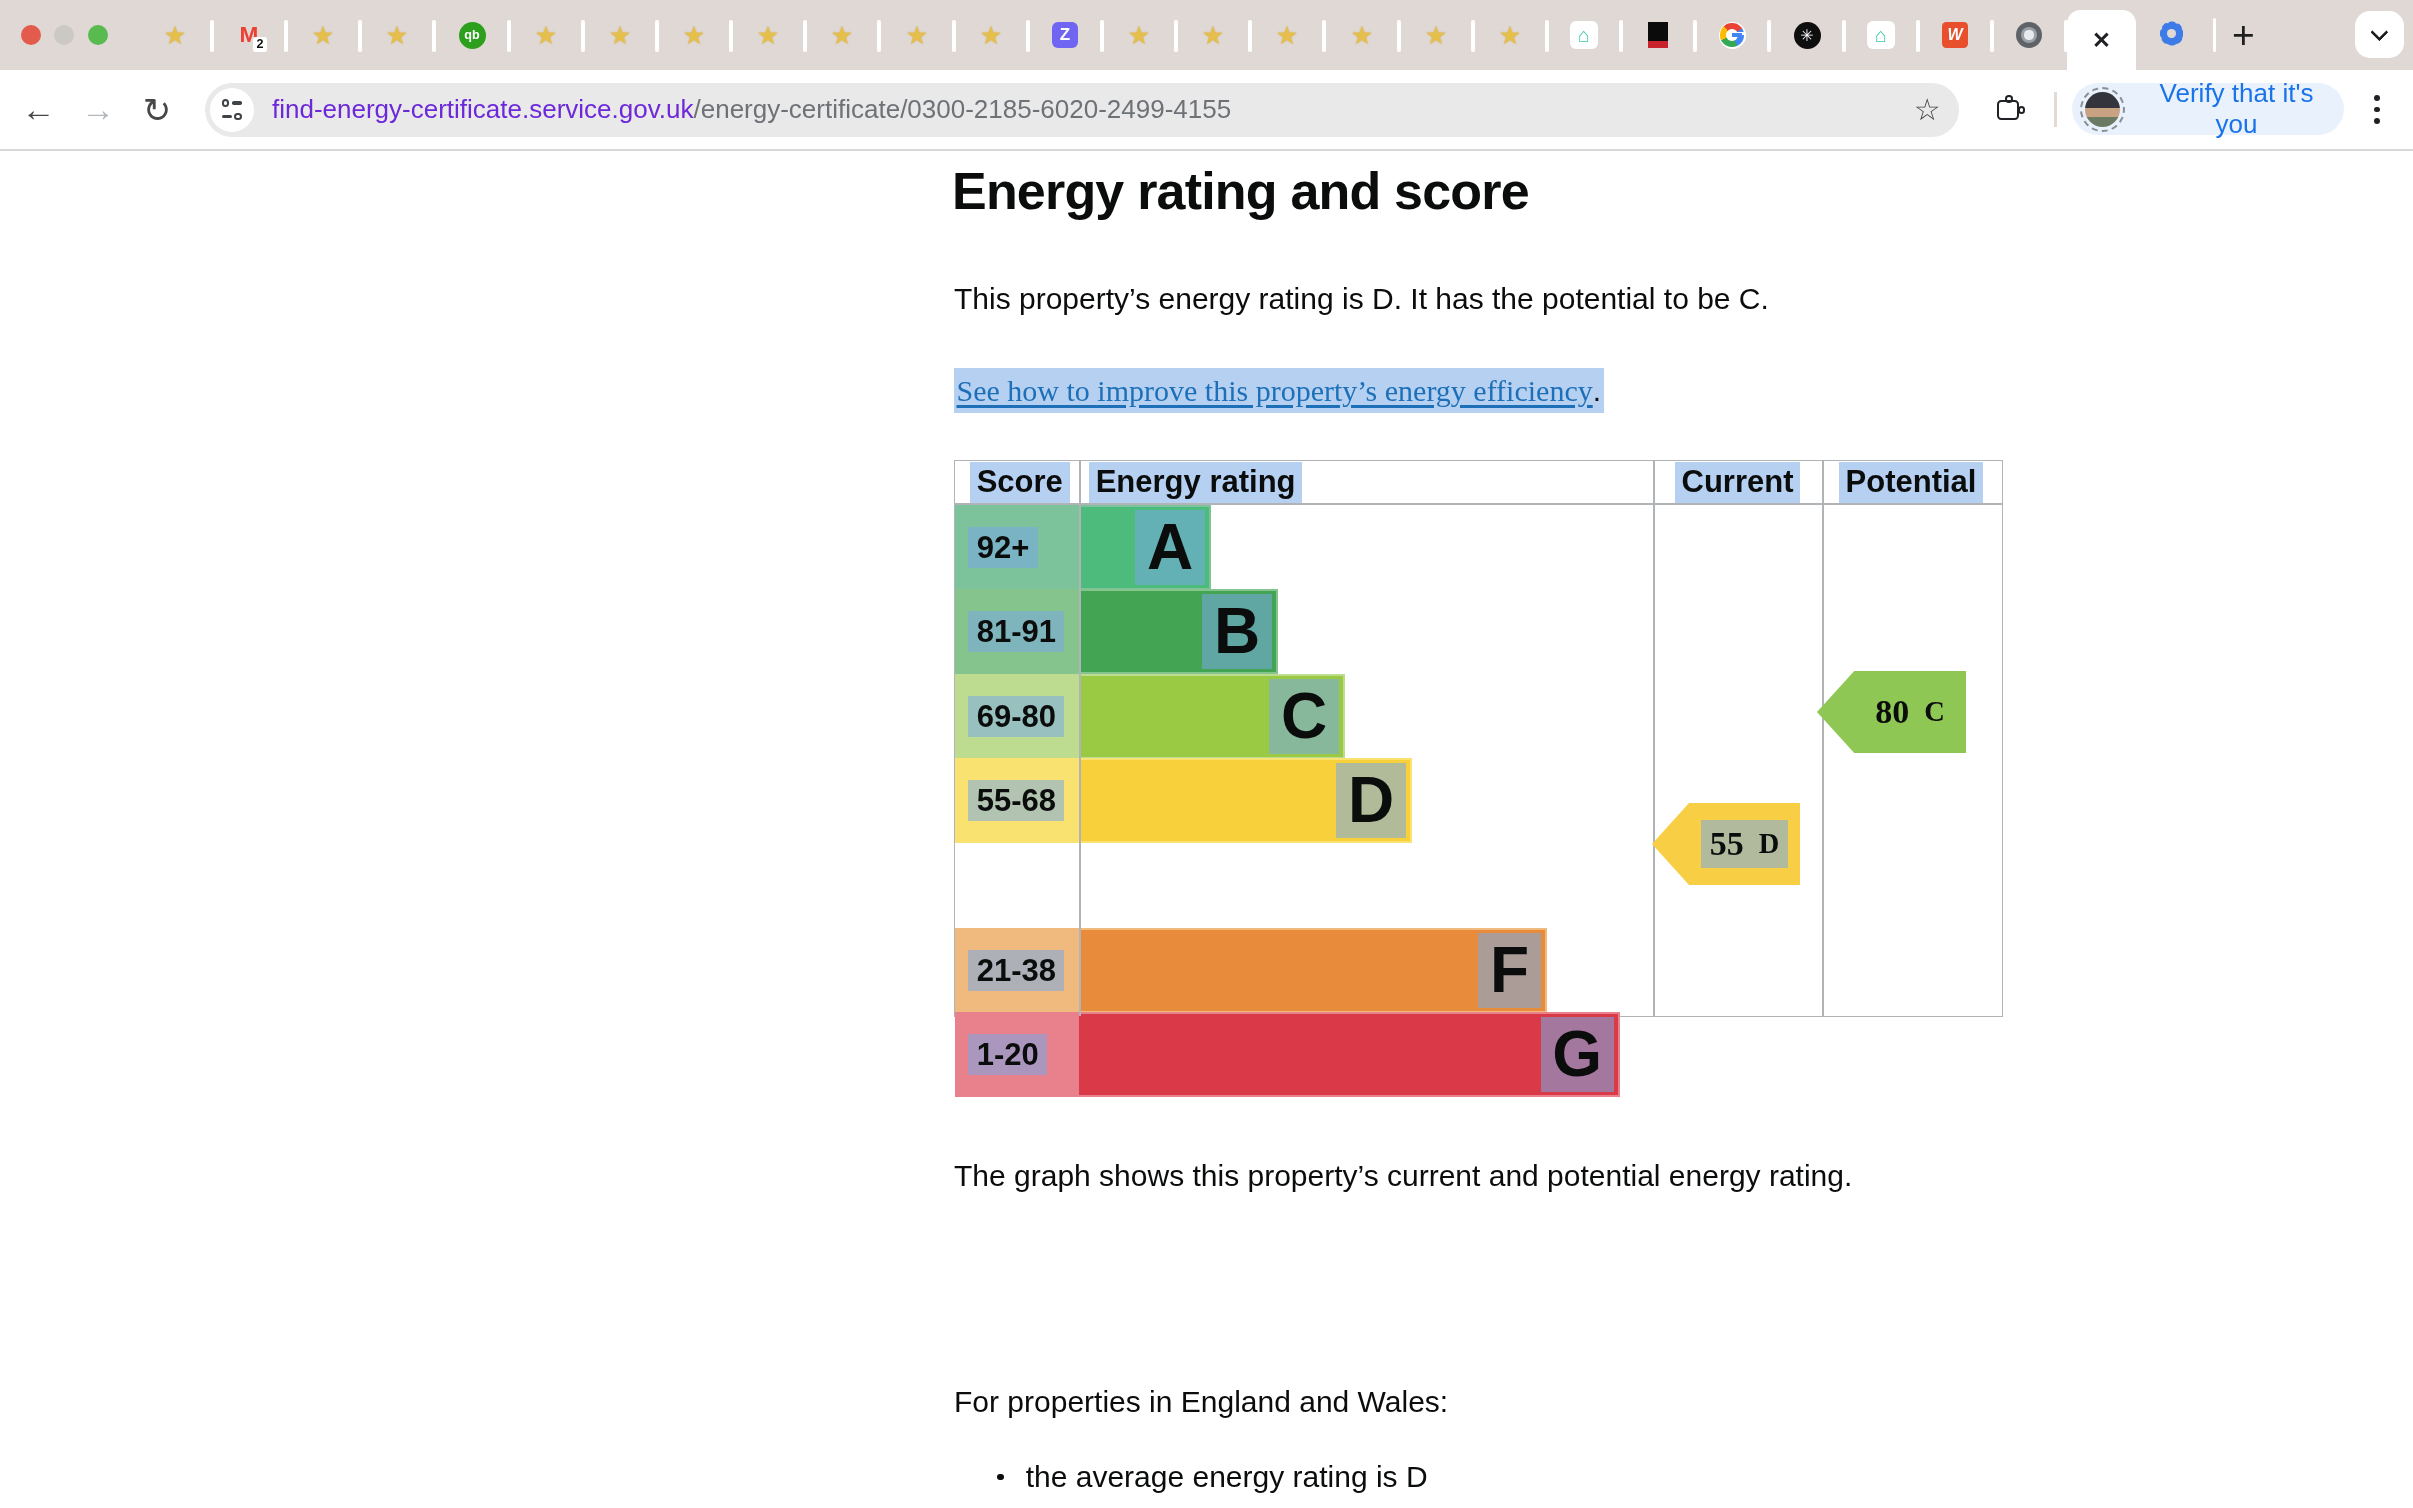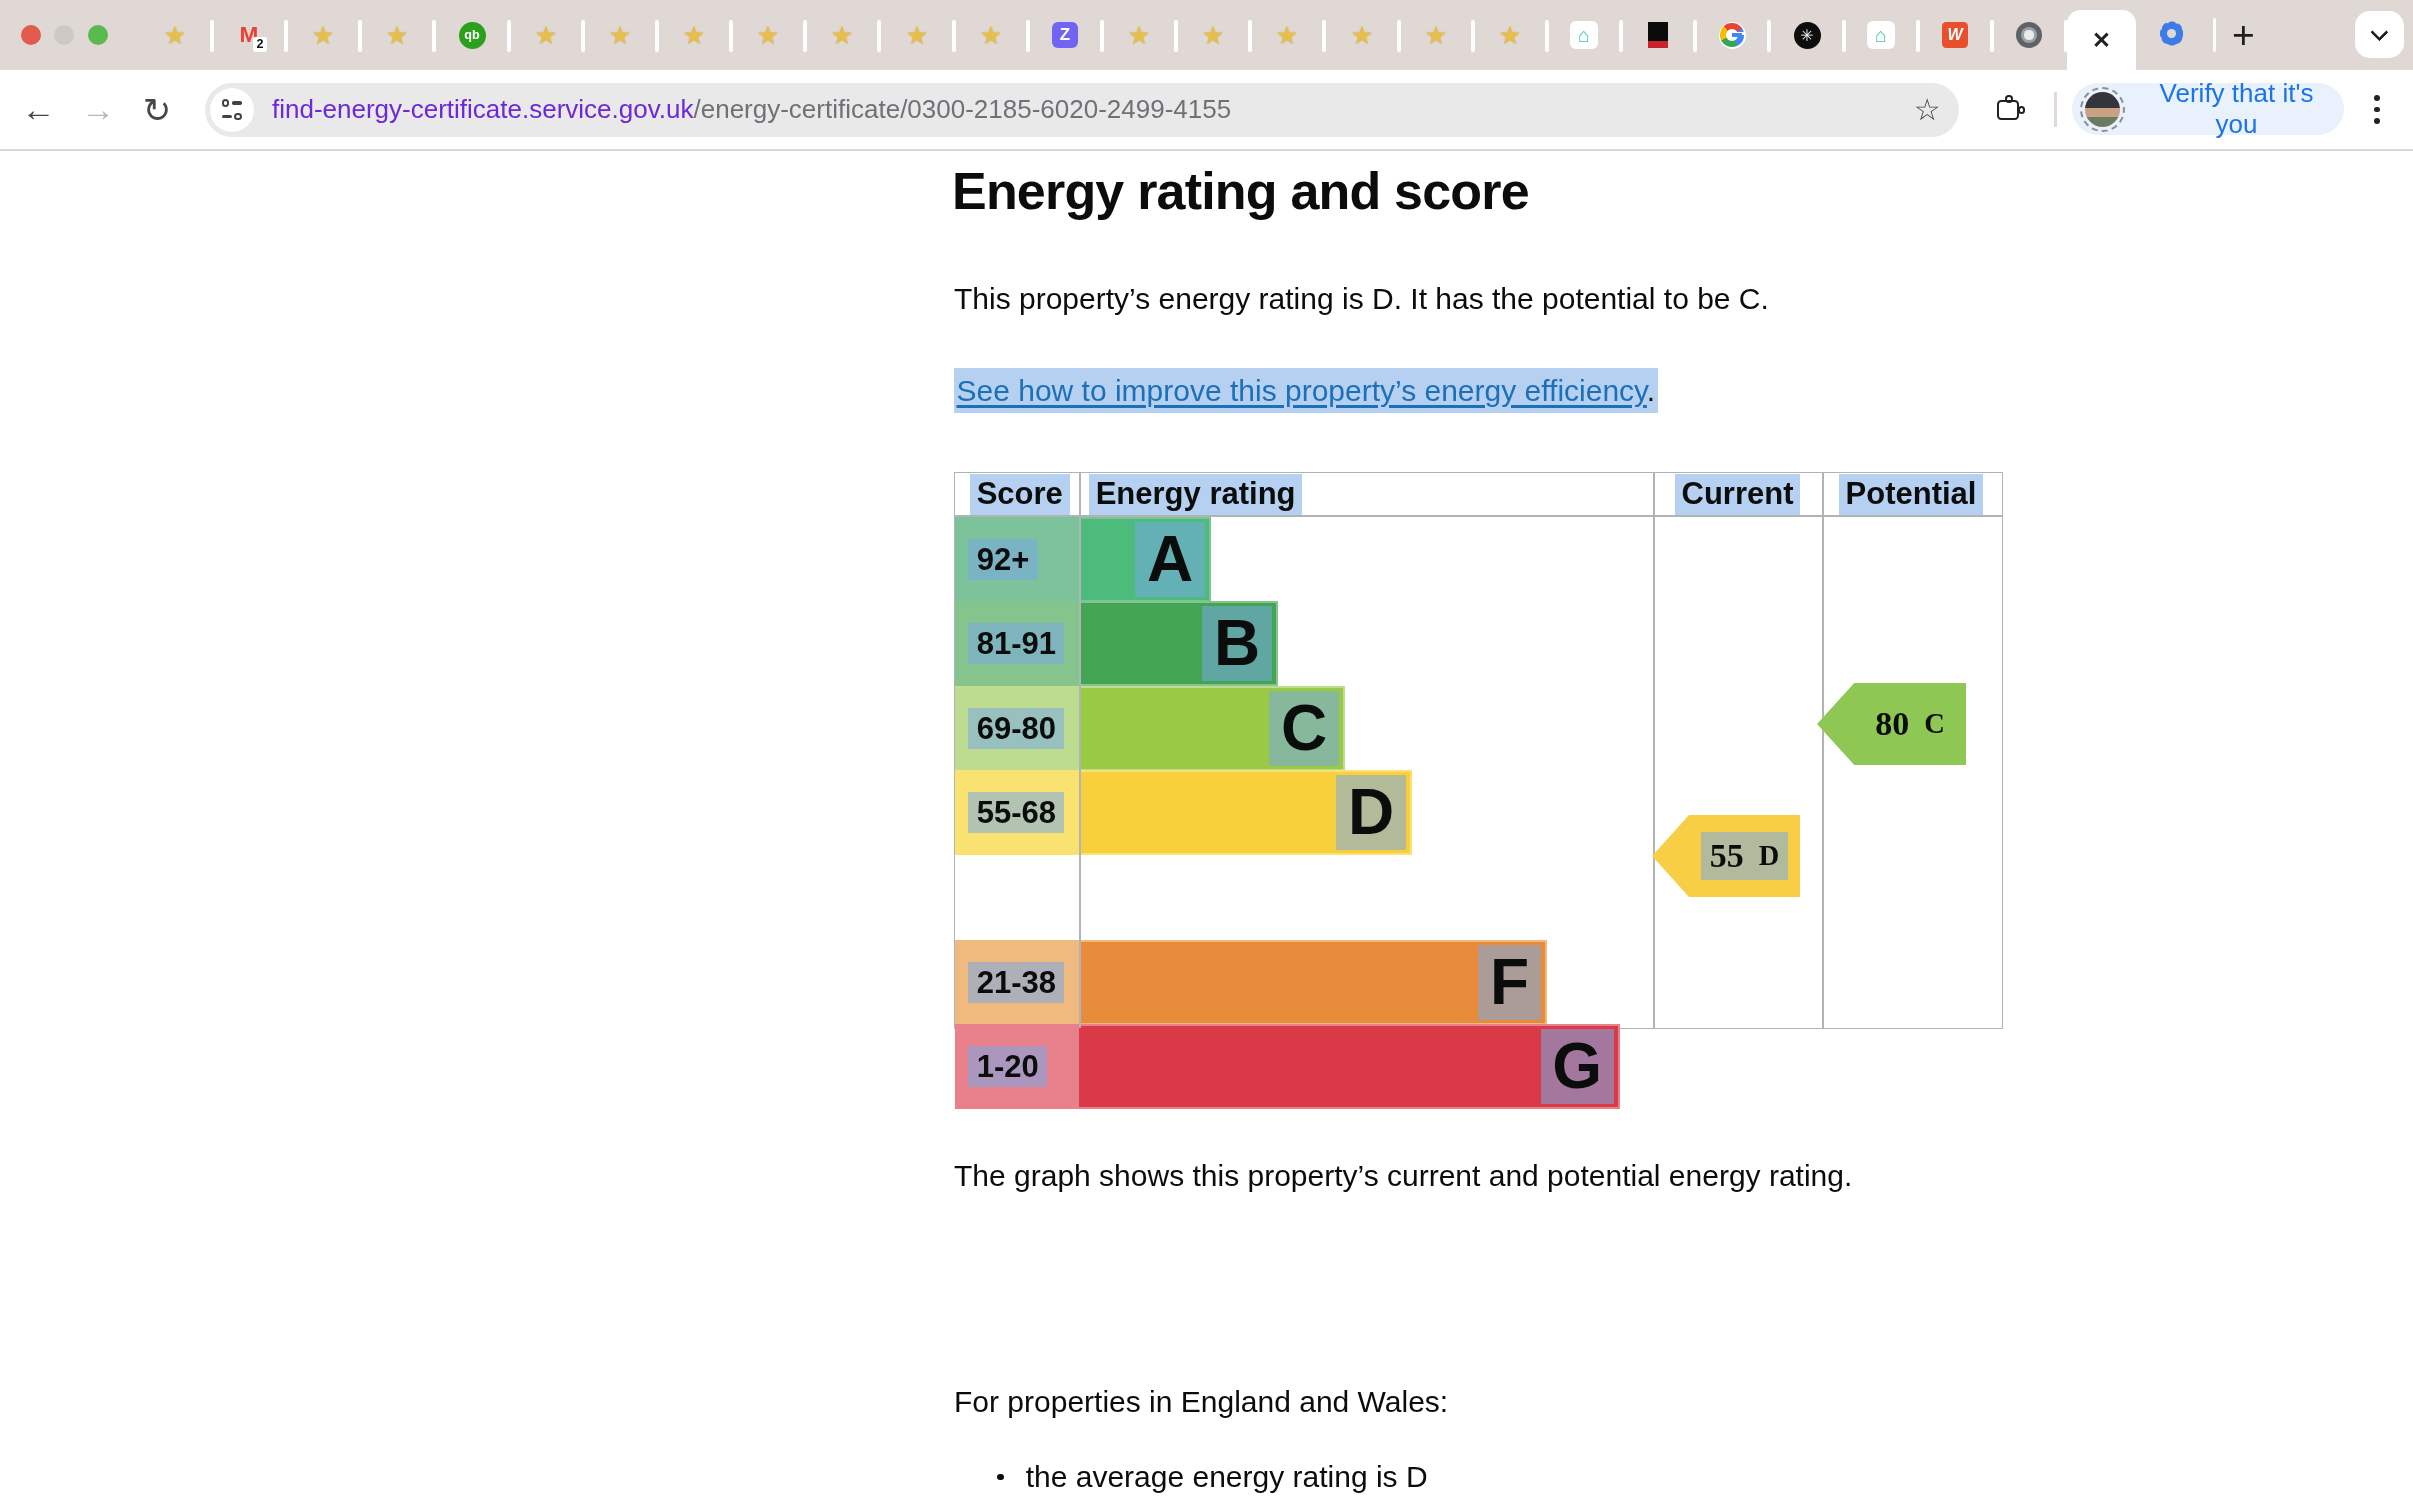--- a/index.html
+++ b/index.html
@@ -69,25 +69,25 @@
   #profile-label { position:absolute; left:64px; width:201px; text-align:center; color:#1A73E8; font-size:26px; }
   #kebab { position:absolute; left:2363px; top:0; width:28.5px; height:79px; display:flex; flex-direction:column; align-items:center; justify-content:center; gap:5.9px; }
   #kebab i { width:5.9px; height:5.9px; border-radius:50%; background:#202124; }
   #chrome-hairline { position:absolute; left:0; top:149px; width:2413px; height:1.7px; background:#D8D8D8; }
 
   
   .sel { background:rgba(120,170,230,0.55); }
   #h1 { position:absolute; left:952px; top:161px; font-size:52px; font-weight:700; color:#0b0c0c; letter-spacing:-0.8px; }
   #p-intro { position:absolute; left:954px; top:282px; font-size:30px; color:#0b0c0c; }
   #p-link { position:absolute; left:954px; top:374px; font-size:30px; }
-  #p-link a { color:#1d70b8; text-decoration:underline; text-underline-offset:4.2px; }
+  #p-link a { color:#1d70b8; text-decoration:underline; text-underline-offset:4.2px;font-family:Liberation Serif, serif; }
   #p-link .sel { padding:5.9px 2.5px; }
   #p-link .dot { color:#0b0c0c; }
 
-  #epc { position:absolute; left:954px; top:472px; width:1049px; height:557px; border:1.7px solid #b1b4b6; background:#fff; }
+  #epc { position:absolute; left:954px; top:460px; width:1049px; height:557px; border:1.7px solid #b1b4b6; background:#fff; }
   .epc-vline { position:absolute; top:0; width:1.7px; height:100%; background:#b1b4b6; z-index:1; }
   #epc-headline { position:absolute; left:0; top:42px; width:100%; height:1.7px; background:#b1b4b6; }
   .epc-h { position:absolute; top:0; height:42px; display:flex; align-items:center; font-weight:700; font-size:31px; color:#0b0c0c; z-index:1; }
   .epc-h .sel { padding:2.5px 6.7px; }
   .epc-row { position:absolute; left:0; width:100%; height:85px; }
   .epc-score { position:absolute; left:0; top:0; width:124px; height:85px; display:flex; align-items:center; }
   .epc-score .sel { margin-left:13.4px; font-weight:700; font-size:31px; color:#0b0c0c; padding:2.5px 8.4px; }
   .epc-bar { position:absolute; left:124px; top:0; height:85px; display:flex; align-items:center; justify-content:flex-end; }
   .epc-letter { font-weight:700; font-size:64px; line-height:67px; color:#0b0c0c; padding:4.2px 11.7px; margin-right:4.2px; }
   .epc-arrow { position:absolute; z-index:2; display:flex; align-items:center; justify-content:center; padding-left:37px;font-family:Liberation Serif, serif; }

